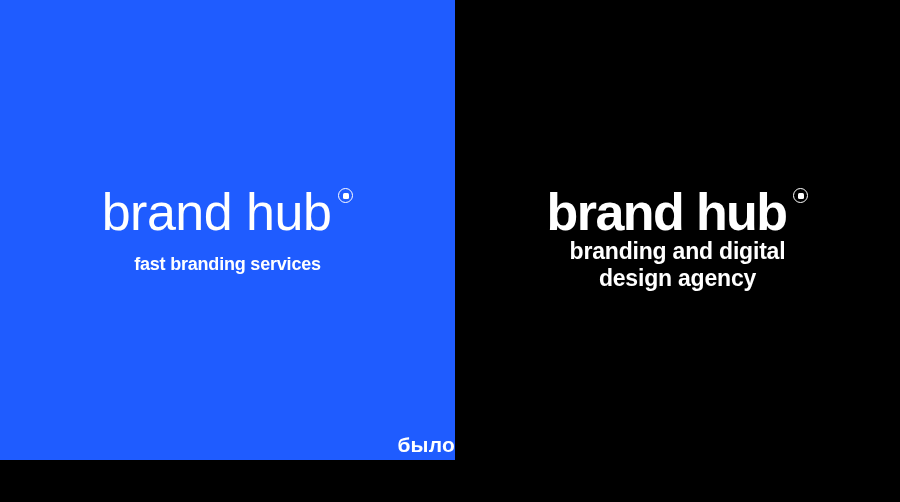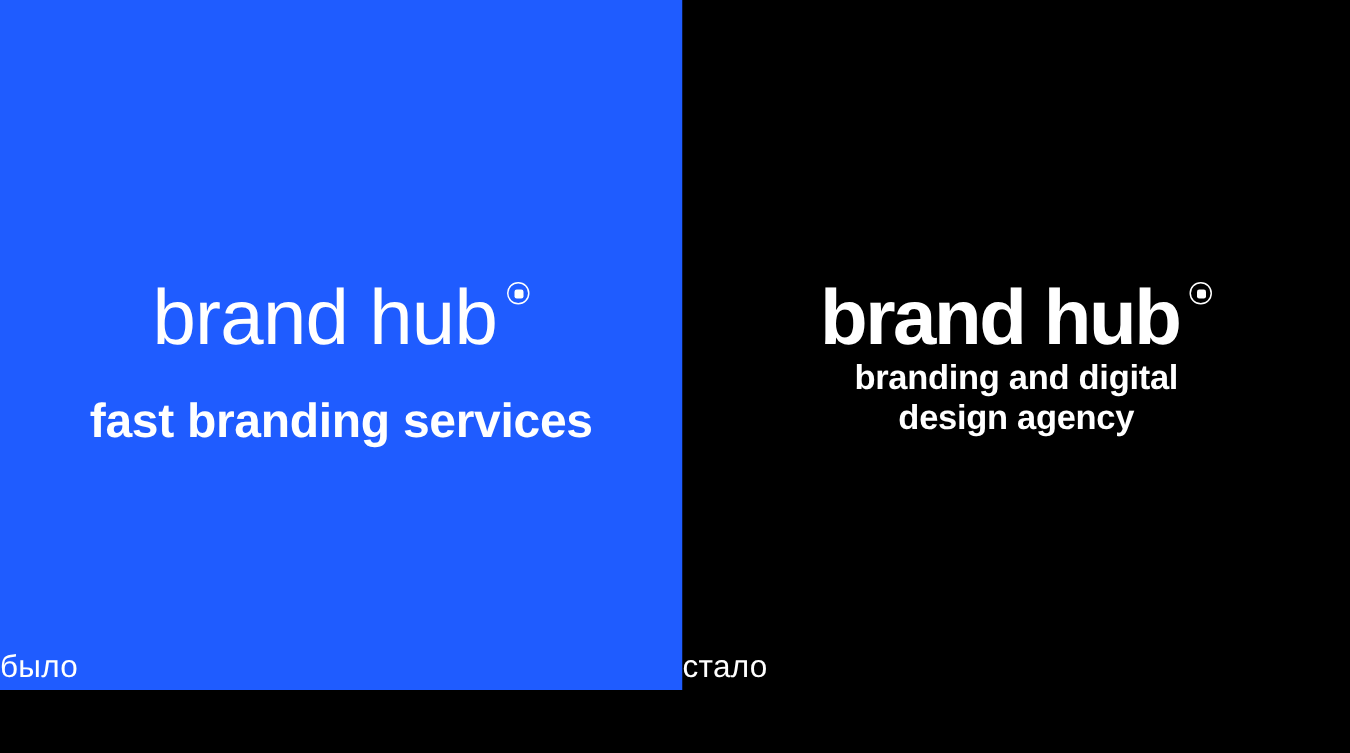--- a/index.html
+++ b/index.html
@@ -100,41 +100,41 @@
   .wordmark-after  .regmark { right: 0; top: 2px; }
 
   .tagline {
     color: #ffffff;
     font-weight: 700;
     line-height: 1.18;
     white-space: pre-line;
   }
 
   .tagline-before {
-    font-size: 32px;
+    font-size: 18px;
     letter-spacing: -0.2px;
-    margin-top: 24px;
+    margin-top: 16px;
     text-align: center;
   }
 
   .tagline-after {
     font-size: 23px;
     letter-spacing: -0.2px;
   }
 
   
   .caption {
     position: absolute;
     left: 0;
     right: 0;
     top: 434px;
-    text-align: left;
+    text-align: right;
     color: #ffffff;
     font-size: 21px;
-    font-weight: 400;
+    font-weight: 700;
     letter-spacing: 0.2px;
     line-height: 1;
   }
 </style>
 </head>
 <body>
 
 <div id="canvas">
 
   <div class="panel panel-before">
@@ -154,16 +154,15 @@
 
     <div class="lockup lockup-after">
       <div class="wordmark wordmark-after">
         <span>brand hub</span>
         <span class="regmark"></span>
       </div>
       <div class="tagline tagline-after">branding and digital
 design agency</div>
     </div>
 
-    <div class="caption">стало</div>
   </div>
 
 </div>
 
 </body></html>

